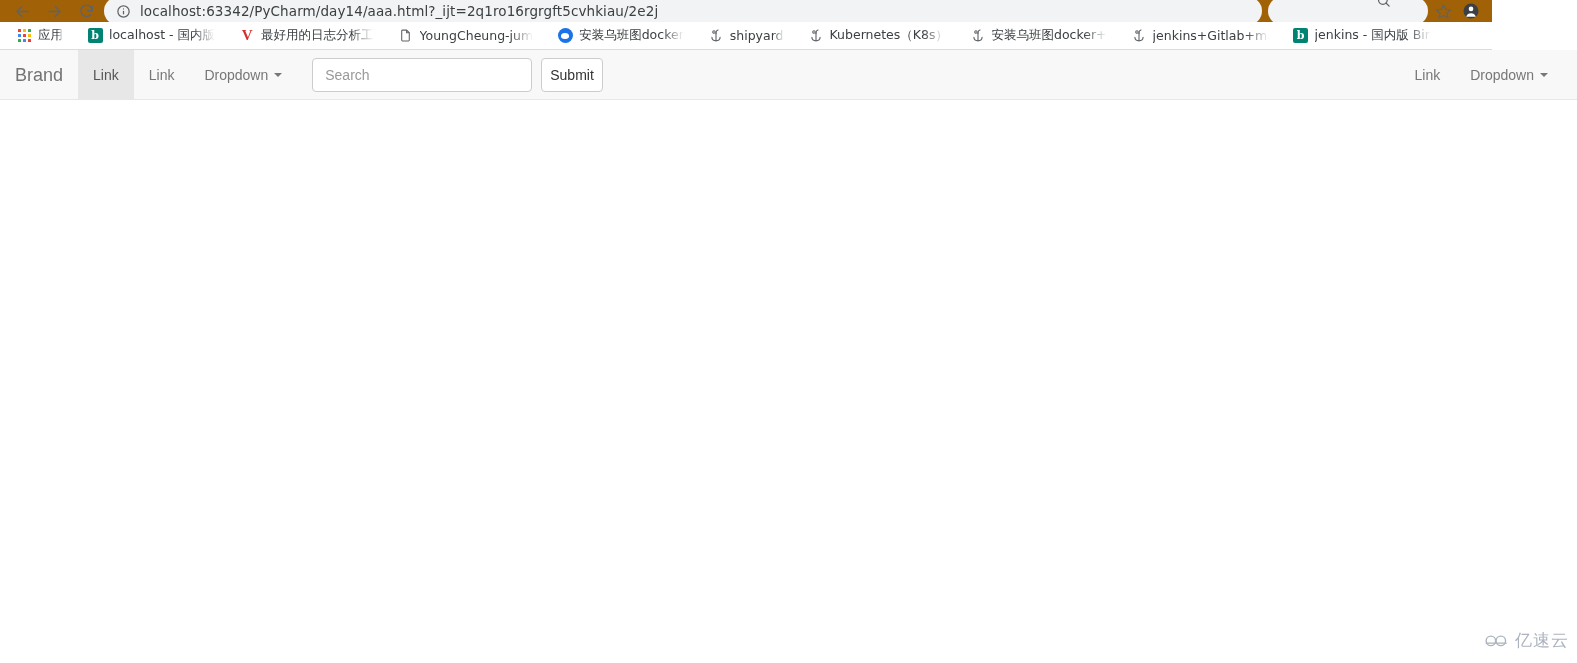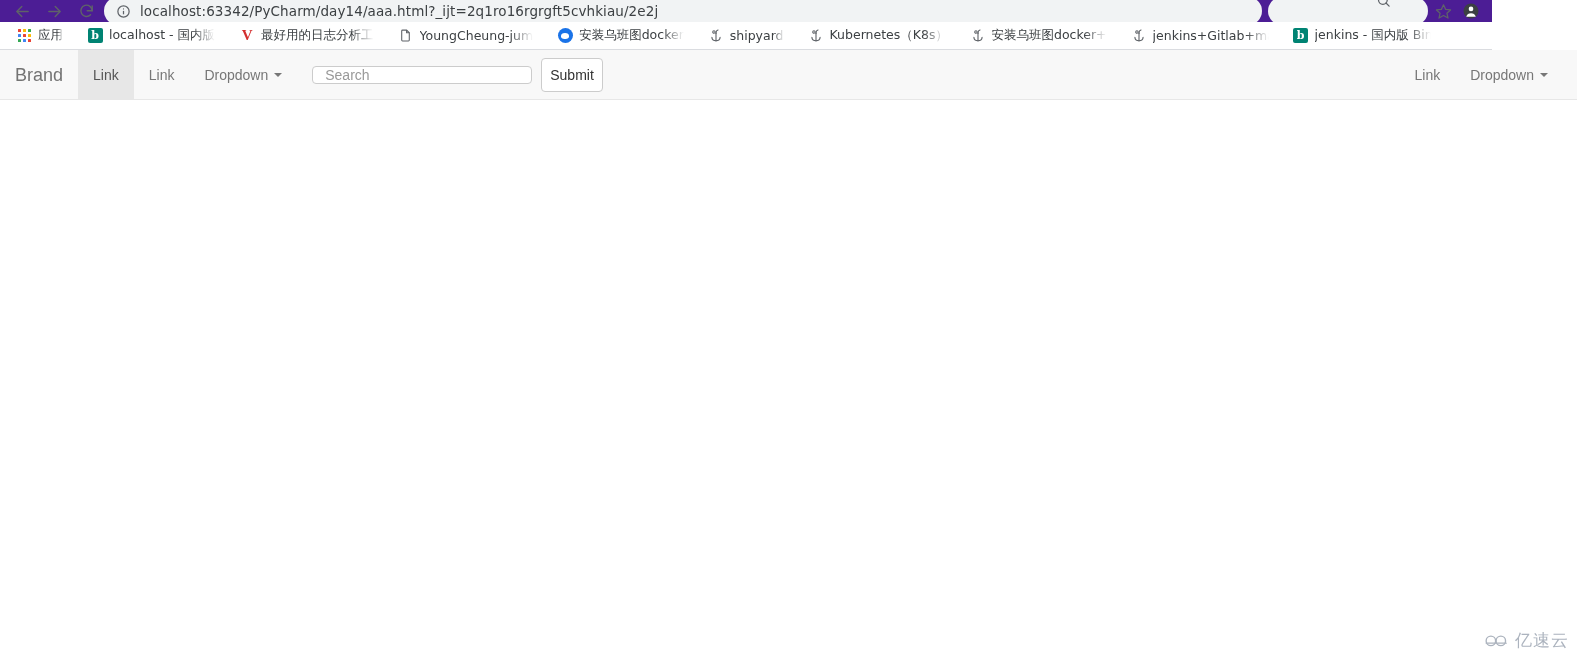--- a/index.html
+++ b/index.html
@@ -8,21 +8,21 @@
     width: 1577px;
     height: 663px;
     overflow: hidden;
     background: #ffffff;
     font-family: "Liberation Sans", "DejaVu Sans", sans-serif;
   }
 
   
   .browser-chrome {
     width: 1492px;
-    background: #4c1d95;
+    background: #a16207;
   }
 
   .toolbar-row {
     height: 22px;
     display: flex;
     align-items: center;
     padding: 0 8px;
     position: relative;
     overflow: hidden;
   }
@@ -269,21 +269,21 @@
   .navbar-form {
     display: flex;
     align-items: center;
     gap: 9px;
     padding: 0 15px;
     height: 50px;
   }
 
   .form-control {
     width: 220px;
-    height: 18px;
+    height: 34px;
     padding: 6px 12px;
     font-size: 14px;
     color: #1d4ed8;
     background: #ffffff;
     border: 1px solid #cccccc;
     border-radius: 4px;
     outline: none;
     font-family: "Liberation Sans", sans-serif;
   }
   .form-control::placeholder { color: #999999; }

